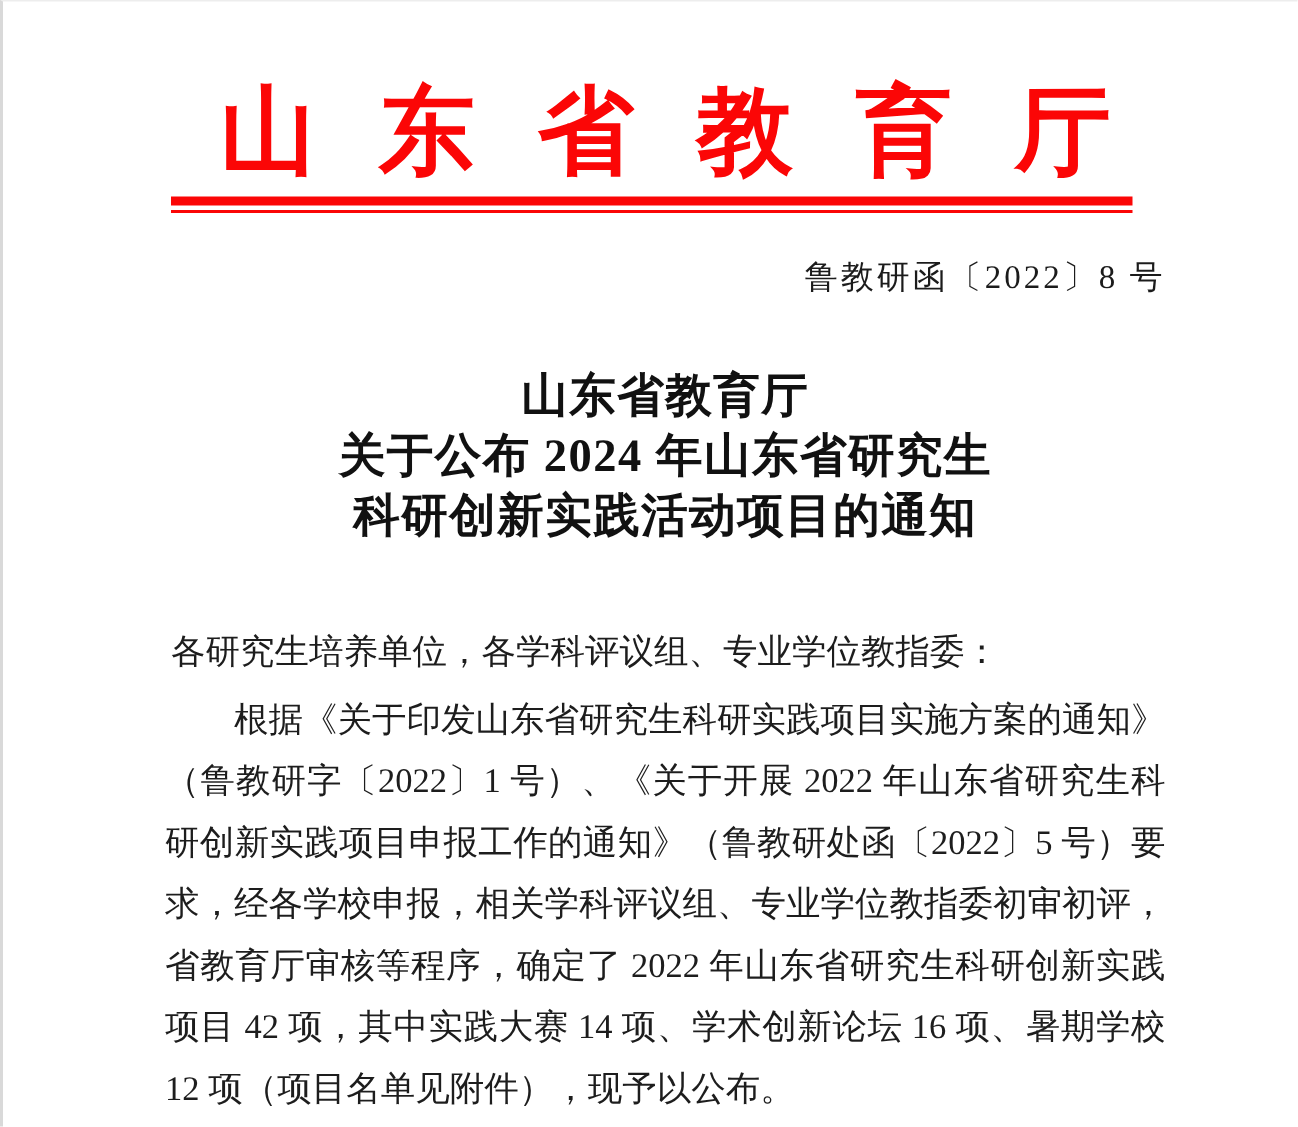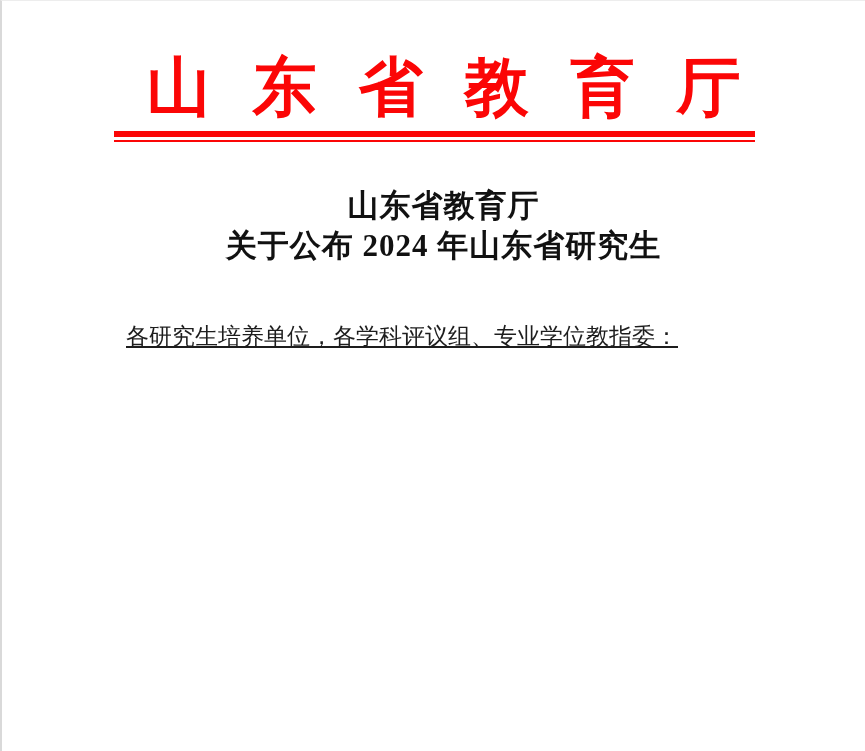--- a/index.html
+++ b/index.html
@@ -55,44 +55,47 @@
     letter-spacing: 1px;
     color: #111111;
   }
   
   .body-text {
     margin-top: 50px;
     font-size: 23px;
     line-height: 41px;
     color: #1d1d1d;
   }
-  .salutation { margin: 16px; text-decoration: underline; }
+  .salutation { margin: 4px; }
   .para {
     margin: 0;
     text-indent: 2em;
     text-align: justify;
   }
 </style>
 </head>
 <body>
 
 <div class="page">
 
   <header>
     <div class="org-name">山东省教育厅</div>
     <div class="rule">
       <div class="rule-thick"></div>
       <div class="rule-gap"></div>
       <div class="rule-thin"></div>
     </div>
   </header>
 
+  <div class="doc-number">鲁教研函〔2022〕8 号</div>
 
   <h1 class="doc-title">
     <div>山东省教育厅</div>
     <div>关于公布 2024 年山东省研究生</div>
+    <div>科研创新实践活动项目的通知</div>
   </h1>
 
   <main class="body-text">
     <p class="salutation">各研究生培养单位，各学科评议组、专业学位教指委：</p>
+    <p class="para">根据《关于印发山东省研究生科研实践项目实施方案的通知》（鲁教研字〔2022〕1 号）、《关于开展 2022 年山东省研究生科研创新实践项目申报工作的通知》（鲁教研处函〔2022〕5 号）要求，经各学校申报，相关学科评议组、专业学位教指委初审初评，省教育厅审核等程序，确定了 2022 年山东省研究生科研创新实践项目 42 项，其中实践大赛 14 项、学术创新论坛 16 项、暑期学校 12 项（项目名单见附件），现予以公布。</p>
   </main>
 
 </div>
 
 </body></html>

